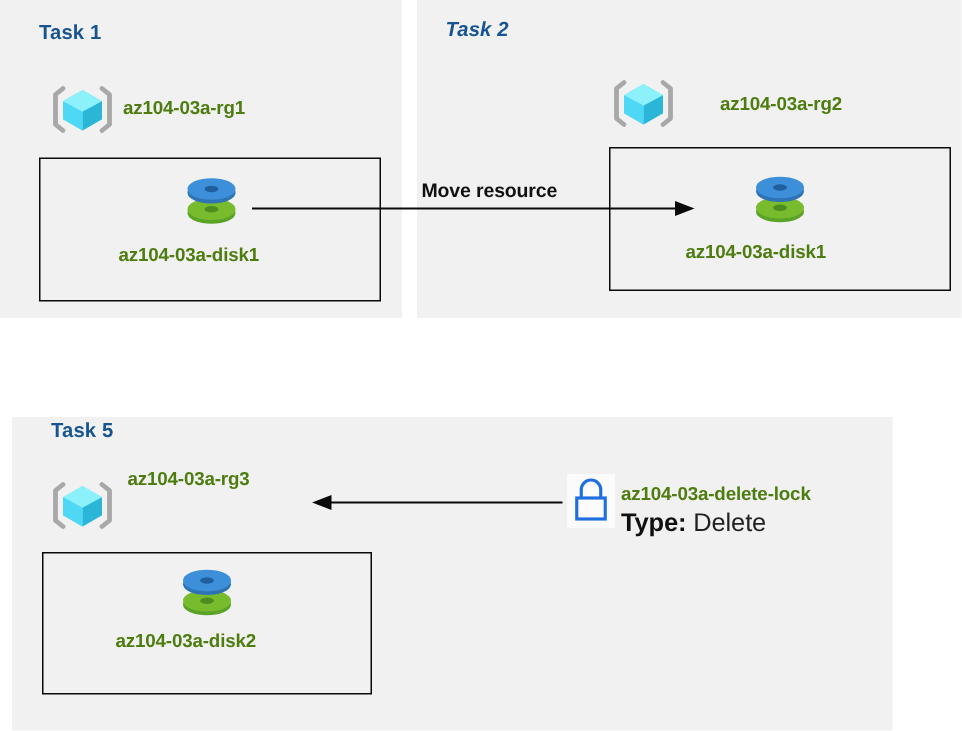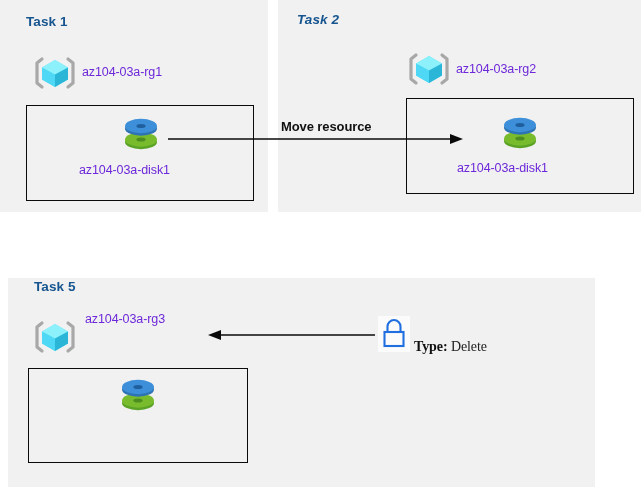--- a/index.html
+++ b/index.html
@@ -35,32 +35,31 @@
   }
   .inner-box {
     position: absolute;
     border: 1.3px solid #0a0a0a;
     background: transparent;
     box-sizing: border-box;
   }
   .node-label {
     position: absolute;
     font-size: 12.5px;
-    font-weight: normal;
-    color: #6d28d9;
+    font-weight: bold;
+    color: #4d7c0f;
     white-space: nowrap;
     letter-spacing: -0.1px;
   }
   .sub-label {
     position: absolute;
-    font-size: 14px;
+    font-size: 17px;
     color: #222222;
     white-space: nowrap;
     letter-spacing: -0.1px;
-    font-family: Liberation Serif, serif;
   }
   .sub-label b { color: #111111; }
   .edge-label {
     position: absolute;
     font-size: 13px;
     font-weight: bold;
     color: #101010;
     white-space: nowrap;
     letter-spacing: -0.1px;
   }
@@ -115,21 +114,21 @@
   <div class="icon" style="left:407px; top:48px; width:44px; height:42px;">
     <svg width="44" height="42" viewBox="0 0 44 42">
       <path d="M9 7 L4 11 L4 31 L9 35" fill="none" stroke="#a8a8a8" stroke-width="3.2" stroke-linecap="round" stroke-linejoin="round"></path>
       <path d="M35 7 L40 11 L40 31 L35 35" fill="none" stroke="#a8a8a8" stroke-width="3.2" stroke-linecap="round" stroke-linejoin="round"></path>
       <polygon points="22,8 35,15.5 35,27.5 22,35 9,27.5 9,15.5" fill="#63e4f7"></polygon>
       <polygon points="22,8 35,15.5 22,22.5 9,15.5" fill="#8df1fb"></polygon>
       <polygon points="22,22.5 35,15.5 35,27.5 22,35" fill="#2bb6d8"></polygon>
       <polygon points="22,22.5 9,15.5 9,27.5 22,35" fill="#4fd8f5"></polygon>
     </svg>
   </div>
-  <div class="node-label" style="left:456px; top:62px;">az104-03a-rg2</div>
+  <div class="node-label" style="left:480px; top:62px;">az104-03a-rg2</div>
 
   <div class="inner-box" style="left:406px; top:98px; width:228px; height:96px;"></div>
 
   <div class="icon" style="left:501px; top:112px; width:38px; height:40px;">
     <svg width="38" height="40" viewBox="0 0 38 40">
       <ellipse cx="19" cy="29" rx="16" ry="7.2" fill="#5aa327"></ellipse>
       <ellipse cx="19" cy="26.5" rx="16" ry="7.2" fill="#78bc2e"></ellipse>
       <ellipse cx="19" cy="26.5" rx="4.6" ry="2.1" fill="#4c8c20"></ellipse>
       <ellipse cx="19" cy="15.5" rx="16" ry="7.2" fill="#2e74b5"></ellipse>
       <ellipse cx="19" cy="13" rx="16" ry="7.2" fill="#3c8fd8"></ellipse>
@@ -165,32 +164,34 @@
   <div class="icon" style="left:119px; top:374px; width:38px; height:40px;">
     <svg width="38" height="40" viewBox="0 0 38 40">
       <ellipse cx="19" cy="29" rx="16" ry="7.2" fill="#5aa327"></ellipse>
       <ellipse cx="19" cy="26.5" rx="16" ry="7.2" fill="#78bc2e"></ellipse>
       <ellipse cx="19" cy="26.5" rx="4.6" ry="2.1" fill="#4c8c20"></ellipse>
       <ellipse cx="19" cy="15.5" rx="16" ry="7.2" fill="#2e74b5"></ellipse>
       <ellipse cx="19" cy="13" rx="16" ry="7.2" fill="#3c8fd8"></ellipse>
       <ellipse cx="19" cy="13" rx="4.6" ry="2.1" fill="#1f5f9e"></ellipse>
     </svg>
   </div>
+  <div class="node-label" style="left:77px; top:420px;">az104-03a-disk2</div>
 
   <svg class="arrow-svg" style="left:0px; top:322px; width:641px; height:28px;" width="641" height="28">
     <line x1="219" y1="13" x2="375" y2="13" stroke="#0a0a0a" stroke-width="1.4"></line>
     <polygon points="208,13 221,8 221,18" fill="#0a0a0a"></polygon>
   </svg>
 
   <div class="icon" style="left:378px; top:316px; width:32px; height:36px;">
     <svg width="32" height="36" viewBox="0 0 32 36">
       <rect x="0" y="0" width="32" height="36" fill="#fbfbfb"></rect>
       <path d="M9.5 16 L9.5 10.5 A6.5 6.5 0 0 1 22.5 10.5 L22.5 16" fill="none" stroke="#1f6fe0" stroke-width="2.1"></path>
       <rect x="6.5" y="16" width="19" height="14" fill="none" stroke="#1f6fe0" stroke-width="2.1"></rect>
     </svg>
   </div>
 
+  <div class="node-label" style="left:414px; top:322px;">az104-03a-delete-lock</div>
   <div class="sub-label" style="left:414px; top:339px;">
     <b>Type:</b>
     <span>Delete</span>
   </div>
 
 </div>
 
 </body></html>

